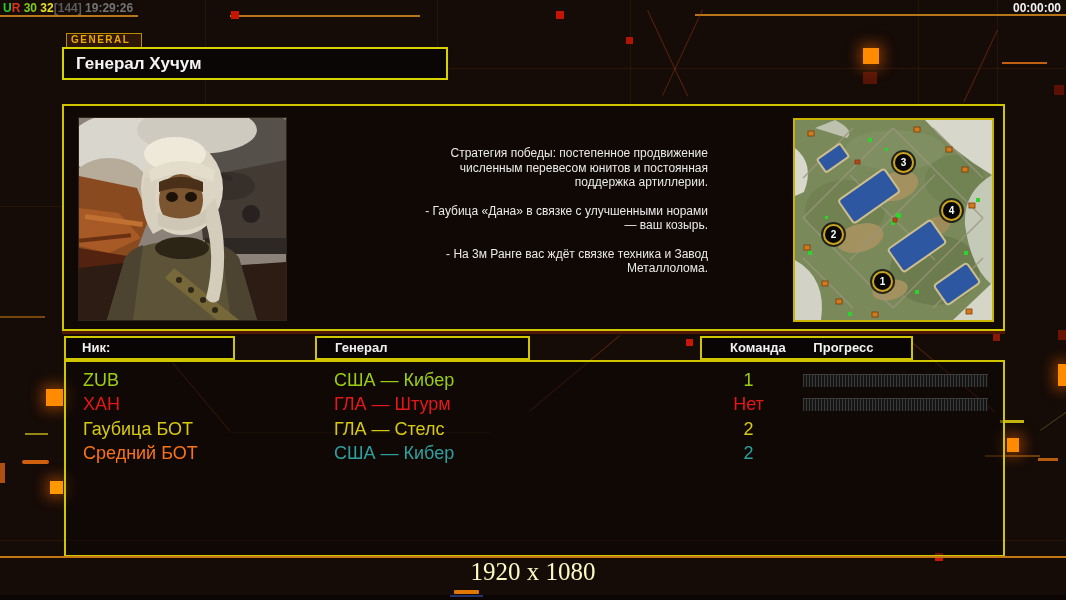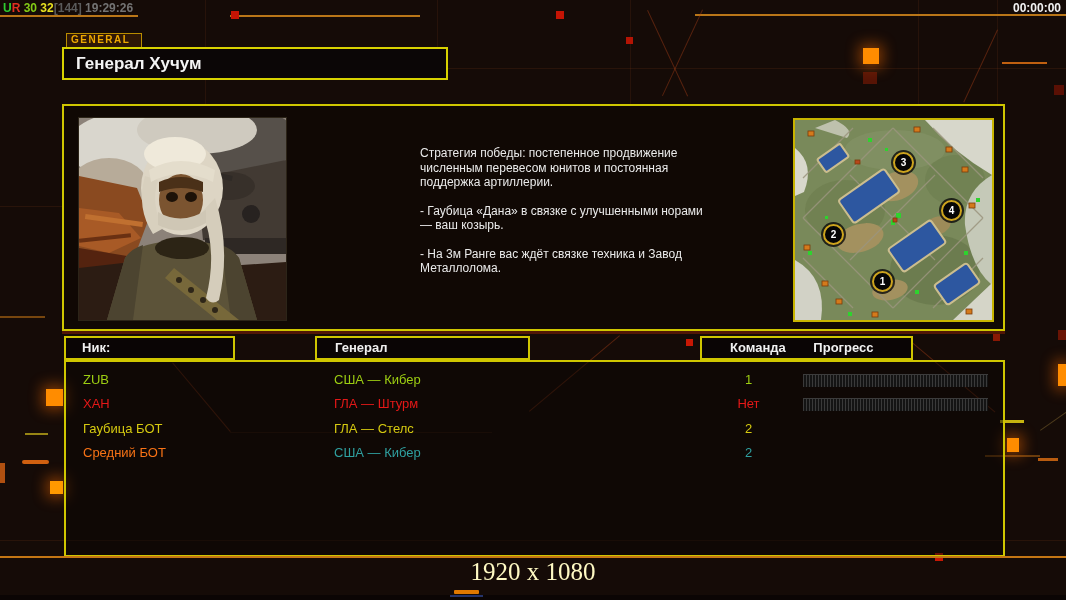--- a/index.html
+++ b/index.html
@@ -22,37 +22,37 @@
     background:#2e1706;border:1px solid #b98c00;border-bottom:2px solid #d8b400;
     color:#eda800;font-size:10px;font-weight:bold;letter-spacing:1.5px;line-height:12px;padding-left:4px;}
   .title-box{position:absolute;left:62px;top:47px;width:370px;height:29px;z-index:4;
     background:#0b0606;border:2px solid #d8d200;color:#f4f4f4;
     font-size:17px;font-weight:bold;line-height:29px;padding-left:12px;}
   
   .main-panel{position:absolute;left:62px;top:104px;width:939px;height:223px;z-index:3;
     background:rgba(10,5,3,.45);border:2px solid #cfc600;box-shadow:0 3px 0 rgba(130,35,5,.55);}
   .portrait{position:absolute;left:14px;top:11px;width:207px;height:202px;background:#000;
     border:1px solid #2c2418;}
-  .briefing{position:absolute;left:356px;top:40px;width:288px;color:#eaeaea;font-size:12px;line-height:14.5px;}
+  .briefing{position:absolute;left:356px;top:40px;width:288px;color:#eaeaea;font-size:12px;line-height:14.5px;text-align:right;}
   .briefing p{margin:0 0 14px 0;}
   .minimap{position:absolute;left:729px;top:12px;width:197px;height:200px;border:2px solid #c8b400;background:#000;}
   .mm-marker{position:absolute;width:17px;height:17px;border-radius:50%;background:#060606;
     border:2px solid #cda41e;box-shadow:0 0 0 2px rgba(10,10,10,.8);
     color:#fff;font-size:10px;font-weight:bold;text-align:center;line-height:17px;}
   
   .hdr{position:absolute;z-index:4;background:#0a0505;border:2px solid #cfc600;height:20px;
     color:#f0f0f0;font-size:13px;font-weight:bold;line-height:20px;}
   .hdr-nick{left:64px;top:336px;width:151px;padding-left:16px;}
   .hdr-general{left:315px;top:336px;width:193px;padding-left:18px;}
   .hdr-team{left:700px;top:336px;width:209px;padding-left:0;}
   .hdr-team .h1{margin-left:28px;}
   .hdr-team .h2{margin-left:24px;}
   .table-panel{position:absolute;left:64px;top:360px;width:937px;height:193px;z-index:3;
     background:rgba(10,5,3,.5);border:2px solid #cfc600;}
-  .prow{position:absolute;left:0;width:100%;height:24px;font-size:13px;}
+  .prow{position:absolute;left:0;width:100%;height:24px;font-size:18px;}
   .prow .c{position:absolute;top:0;line-height:24px;white-space:nowrap;}
   .c-nick{left:17px;}
   .c-general{left:268px;}
   .c-team{left:640px;width:85px;text-align:center;}
   .c-bar{position:absolute;left:737px;top:6px;width:185px;height:12px;background:#161616;
     border-top:1px solid #3c3c3c;
     background-image:repeating-linear-gradient(90deg,#3a3a3a 0px,#3a3a3a 1px,#141414 1px,#141414 3px);}
   
   .footer-line{position:absolute;left:0;top:556px;width:1066px;height:2px;background:#c47614;z-index:4;}
   .resolution{position:absolute;left:0;top:558px;width:1066px;text-align:center;z-index:4;

